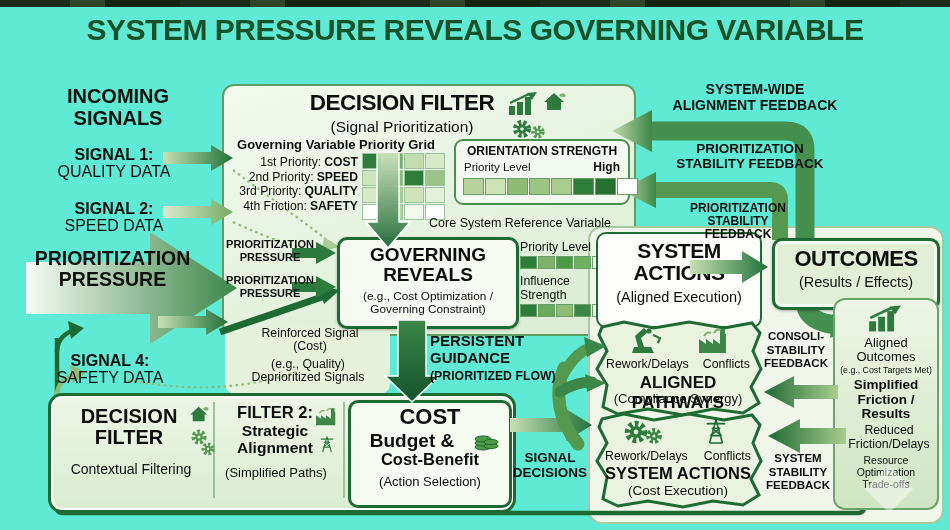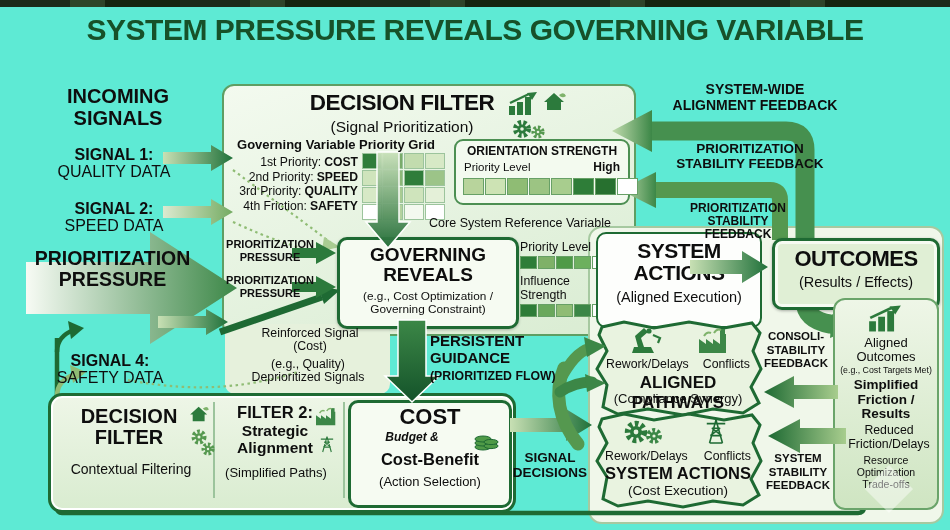--- a/index.html
+++ b/index.html
@@ -273,21 +273,21 @@
             <path d="M13 2 L6 27 M13 2 L20 27 M8.5 11 h9 M6.9 19 h12.2 M8.5 11 L19.1 19 M17.5 11 L6.9 19 M3 6 h20"></path>
           </g>
         </svg>
     </span>
     <div class="lbl" style="position:absolute;left:160px;top:70px;width:130px;font-size:13px;">(Simplified Paths)</div>
 
     <div class="vdiv" style="left:292px;top:6px;height:96px;"></div>
 
     <div class="box" style="left:297px;top:4px;width:158px;height:102px;border:3px solid #1e6a33;background:#f6fbf2;border-radius:10px;">
       <div class="lbl b" style="position:absolute;left:0;right:0;top:2px;font-size:22px;">COST</div>
-      <div class="lbl b" style="position:absolute;left:0;right:36px;top:28px;font-size:12px;font-style:italic;">Budget &amp;</div>
+      <div class="lbl b" style="position:absolute;left:0;right:36px;top:28px;font-size:19px;">Budget &amp;</div>
       <div class="lbl b" style="position:absolute;left:0;right:0;top:48px;font-size:16.5px;">Cost-Benefit</div>
       <div class="lbl" style="position:absolute;left:0;right:0;top:72px;font-size:13px;">(Action Selection)</div>
       <span class="icon" style="left:122px;top:24px;">
         <svg width="26" height="24" viewBox="0 0 26 24">
             <g fill="#4f9a47" stroke="#1e6a33" stroke-width="1">
               <ellipse cx="10" cy="20" rx="8" ry="3"></ellipse>
               <ellipse cx="10" cy="16" rx="8" ry="3"></ellipse>
               <ellipse cx="10" cy="12" rx="8" ry="3"></ellipse>
               <ellipse cx="18" cy="19" rx="7" ry="2.6"></ellipse>
               <ellipse cx="18" cy="15" rx="7" ry="2.6"></ellipse>

